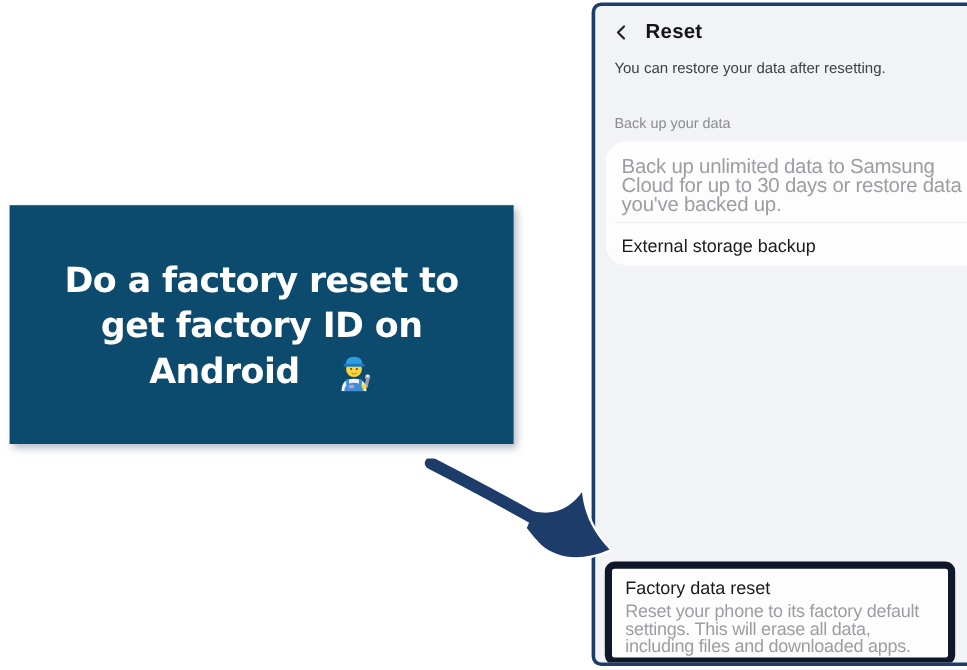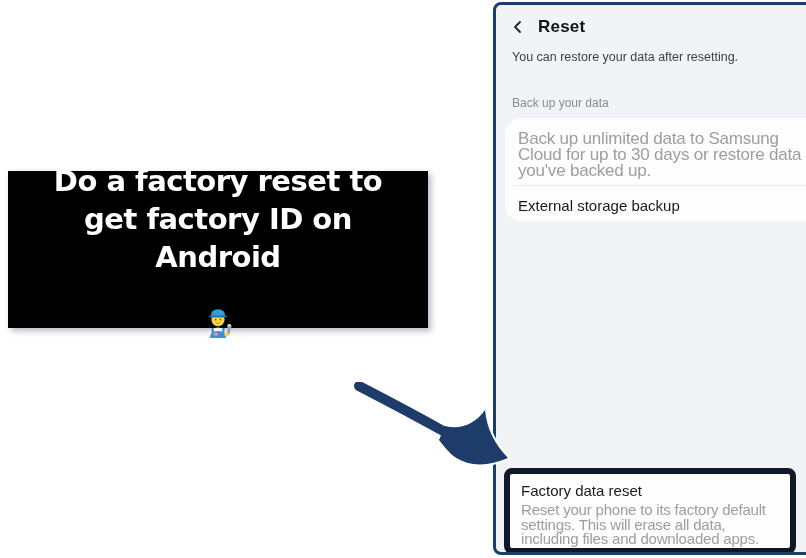--- a/index.html
+++ b/index.html
@@ -3,30 +3,30 @@
 <meta charset="utf-8">
 <style>
   html,body{margin:0;padding:0;}
   body{
     width:806px;height:558px;position:relative;background:#ffffff;
     font-family:"Liberation Sans",sans-serif;overflow:hidden;
   }
 
   
   .callout{
-    position:absolute;left:8px;top:171px;width:420px;height:157px;
-    background:#000000;box-shadow:3px 3px 6px rgba(110,120,140,.5);
+    position:absolute;left:8px;top:171px;width:420px;height:199px;
+    background:#0c4a6e;box-shadow:3px 3px 6px rgba(110,120,140,.5);
     display:flex;align-items:center;justify-content:center;text-align:center;
     z-index:2;
   }
   .callout-text{
     color:#ffffff;font-family:"DejaVu Sans",sans-serif;font-weight:bold;
     font-size:29px;line-height:38px;letter-spacing:-0.5px;
   }
-  .callout-line3{display:inline-flex;align-items:center;gap:28px;justify-content:center;flex-direction:column;}
+  .callout-line3{display:inline-flex;align-items:center;gap:28px;justify-content:center;}
   .mechanic{width:34px;height:34px;display:inline-block;vertical-align:middle;}
 
   
   .arrow-svg{position:absolute;left:345px;top:382px;width:172px;height:92px;z-index:3;}
 
   
   .phone{
     position:absolute;left:493px;top:2px;width:351px;height:553px;
     box-sizing:border-box;border:3px solid #1d3c69;border-radius:8px;
     background:#f2f3f6;overflow:hidden;z-index:1;

